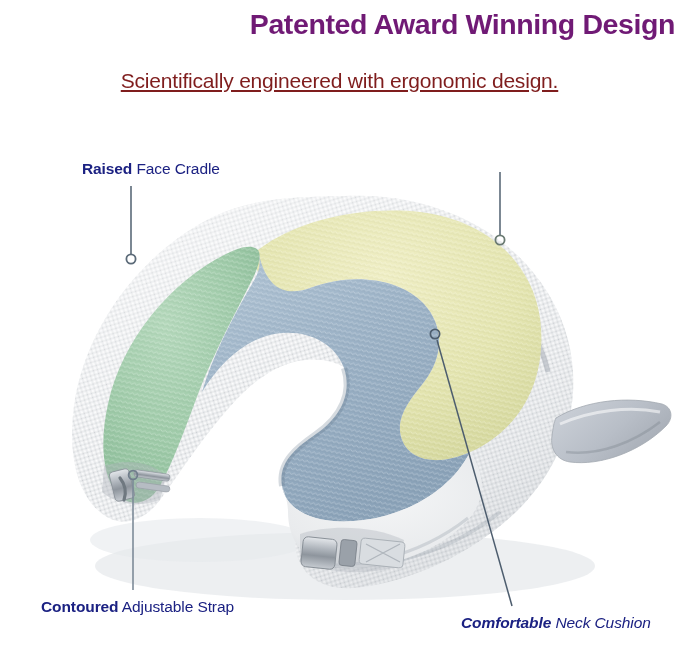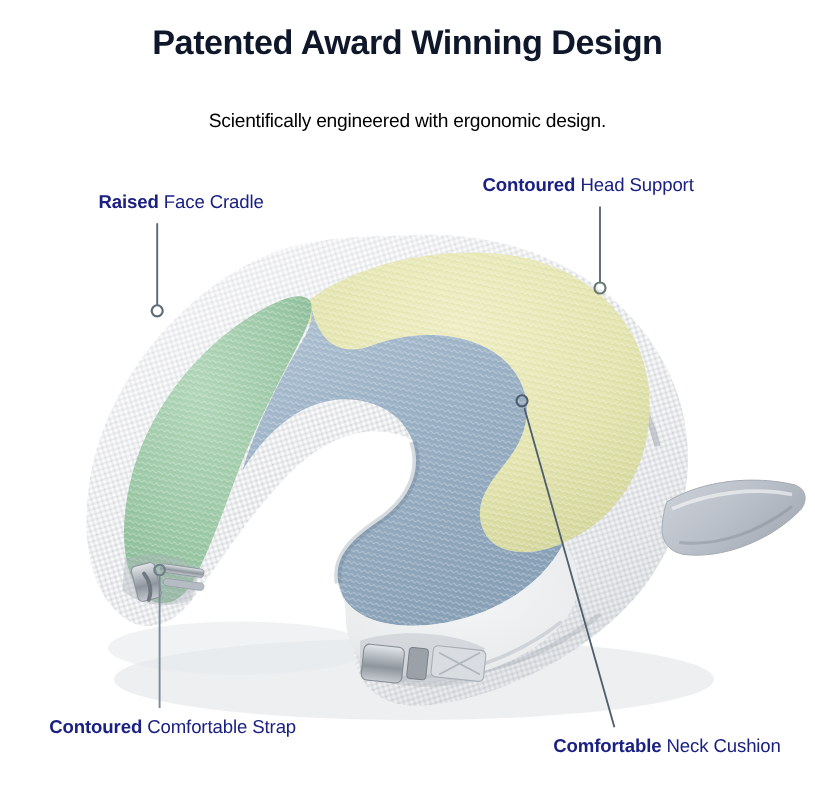--- a/index.html
+++ b/index.html
@@ -21,53 +21,55 @@
 
   
   #header {
     position: absolute;
     left: 0;
     top: 0;
     width: 679px;
     text-align: center;
   }
   #title {
-    margin: 16px;
+    margin: 4px;
     padding-top: 3px;
     font-size: 28.5px;
     font-weight: bold;
     letter-spacing: -0.4px;
-    color: #0f172a;
+    color: #701a75;
     line-height: 1.25;
+    text-align: right;
   }
   #subtitle {
     margin: 0;
     padding-top: 21px;
-    font-size: 16px;
+    font-size: 21px;
     font-weight: normal;
     letter-spacing: -0.2px;
-    color: #000000;
+    color: #7f1d1d;
     line-height: 1.25;
+    text-decoration: underline;
   }
 
   
   .callout {
     position: absolute;
     font-size: 15.5px;
     color: #1b2182;
     white-space: nowrap;
     letter-spacing: -0.1px;
   }
   .callout .kw { font-weight: bold; }
   .callout .rest { font-weight: normal; }
 
   #callout-face-cradle   { left: 42px;  top: 160px; margin-left: 40px; }
   #callout-head-support  { left: 402px; top: 146px; }
   #callout-strap         { left: 41px;  top: 598px; }
-  #callout-neck-cushion  { left: 461px; top: 614px; }
+  #callout-neck-cushion  { left: 461px; top: 614px; font-style: italic; }
 
   
   #illustration {
     position: absolute;
     left: 0;
     top: 0;
     width: 679px;
     height: 663px;
   }
   #illustration svg { display: block; }
@@ -320,25 +322,22 @@
           <circle cx="435" cy="334" r="4.6" fill="none" stroke="#4d5d6e" stroke-width="1.8"></circle>
         </g>
       </g>
     </svg>
   </div>
 
   <div class="callout" id="callout-face-cradle">
     <span class="kw">Raised</span><span class="rest"> Face Cradle</span>
   </div>
 
-  <div class="callout" id="callout-head-support">
-    <span class="kw">Contoured</span><span class="rest"> Head Support</span>
-  </div>
 
   <div class="callout" id="callout-strap">
-    <span class="kw">Contoured</span><span class="rest"> Comfortable Strap</span>
+    <span class="kw">Contoured</span><span class="rest"> Adjustable Strap</span>
   </div>
 
   <div class="callout" id="callout-neck-cushion">
     <span class="kw">Comfortable</span><span class="rest"> Neck Cushion</span>
   </div>
 
 </div>
 
 </body></html>

